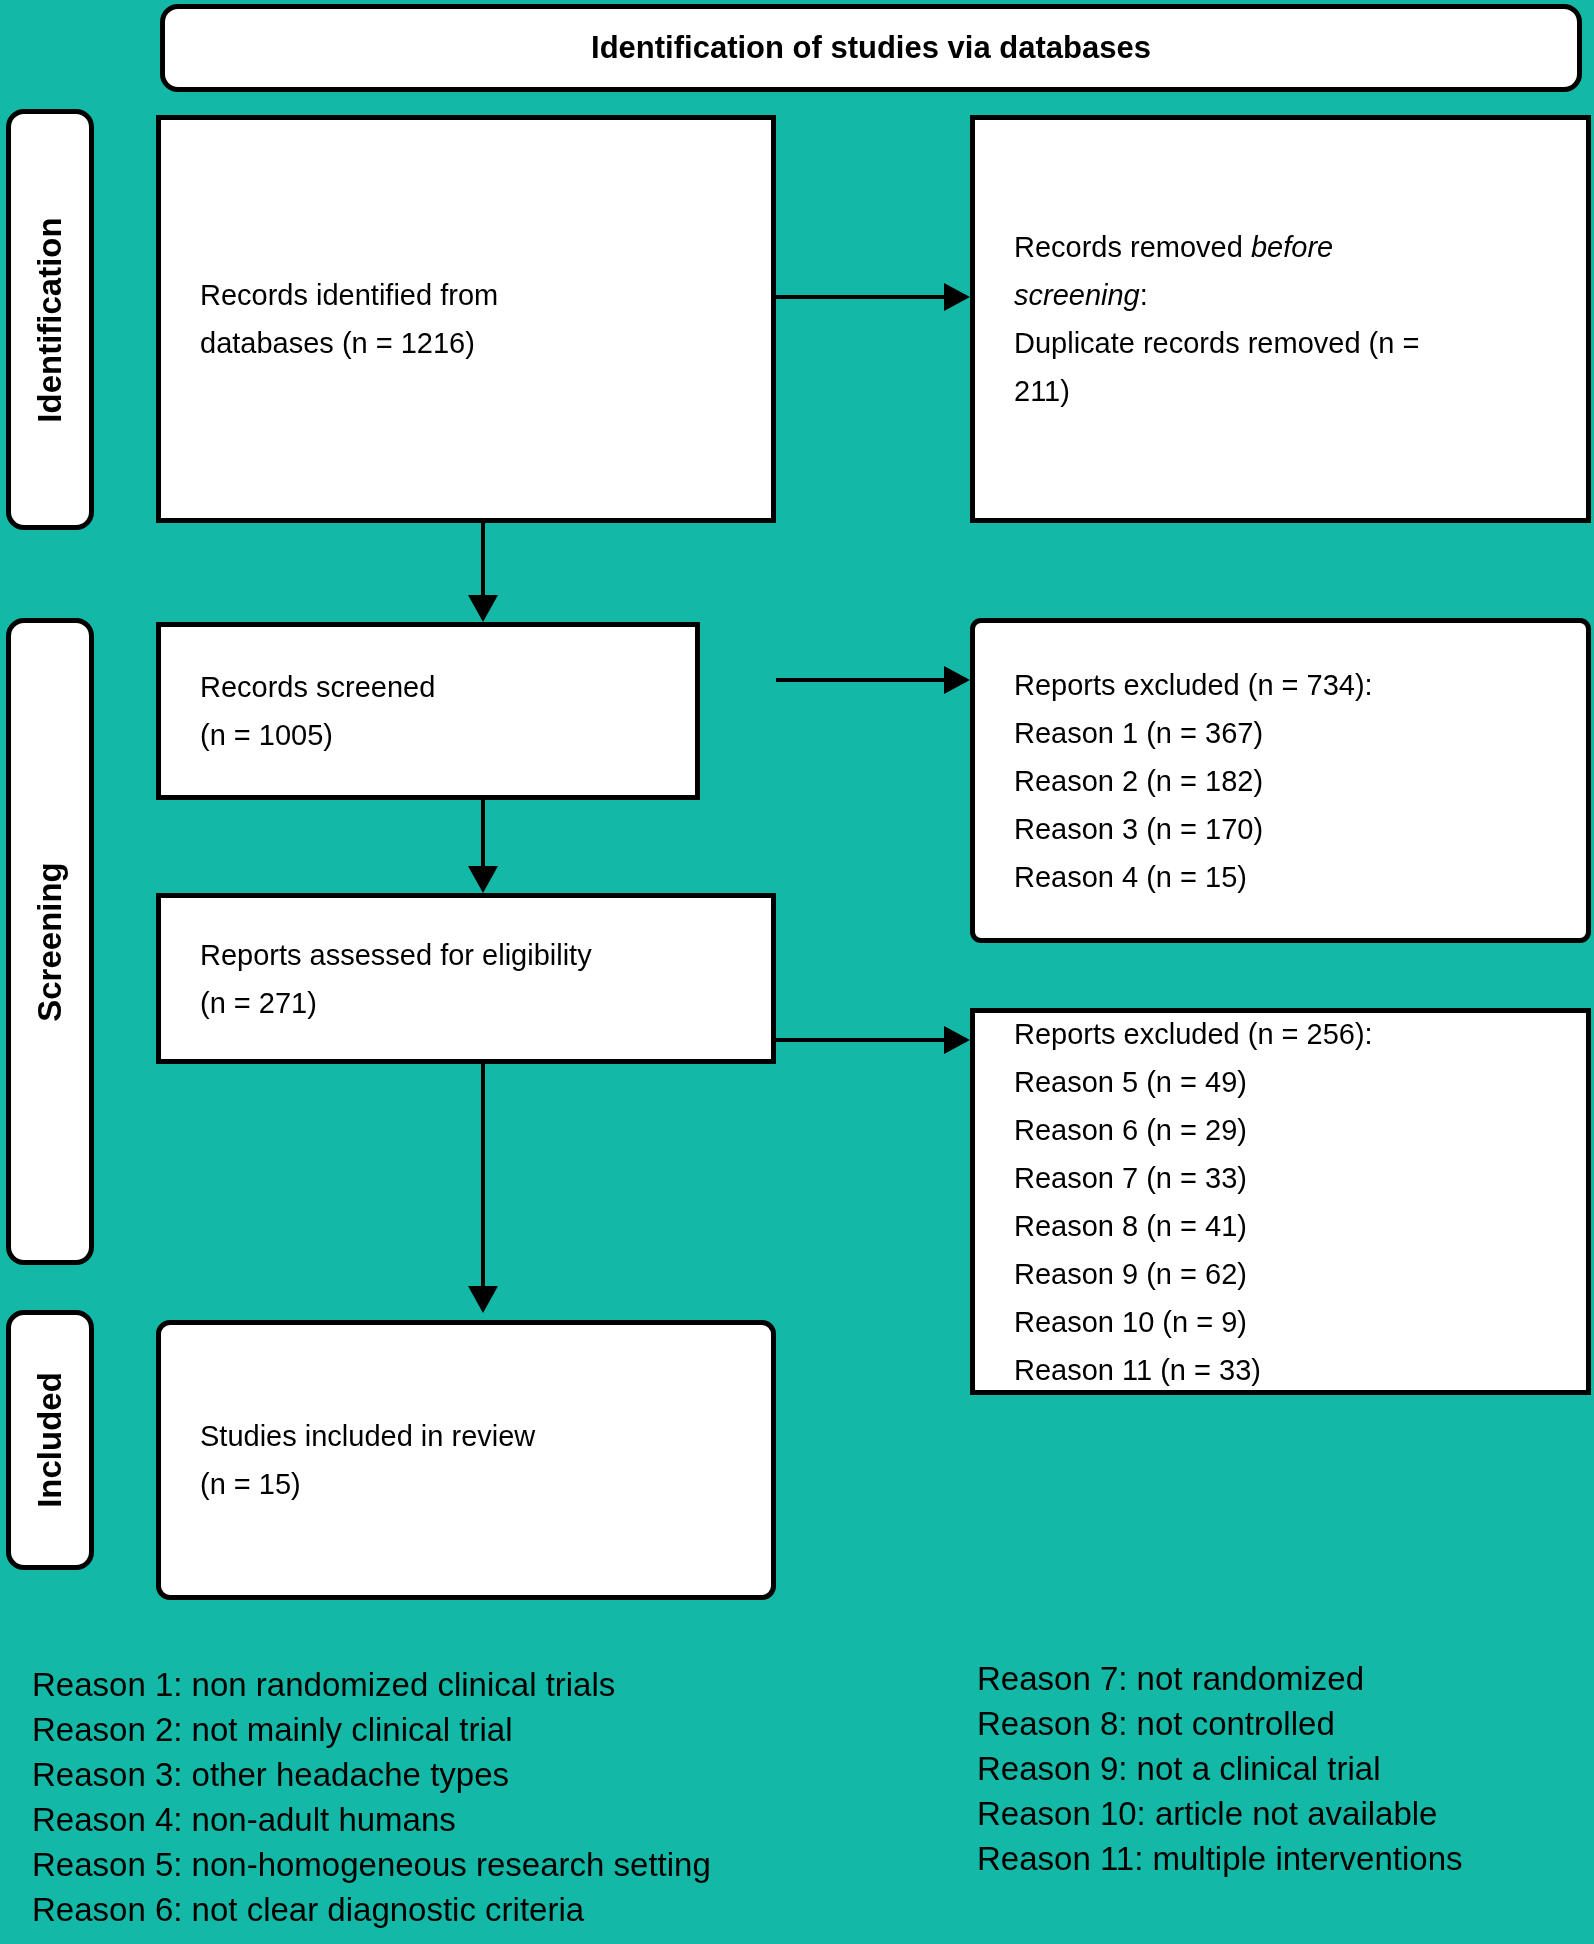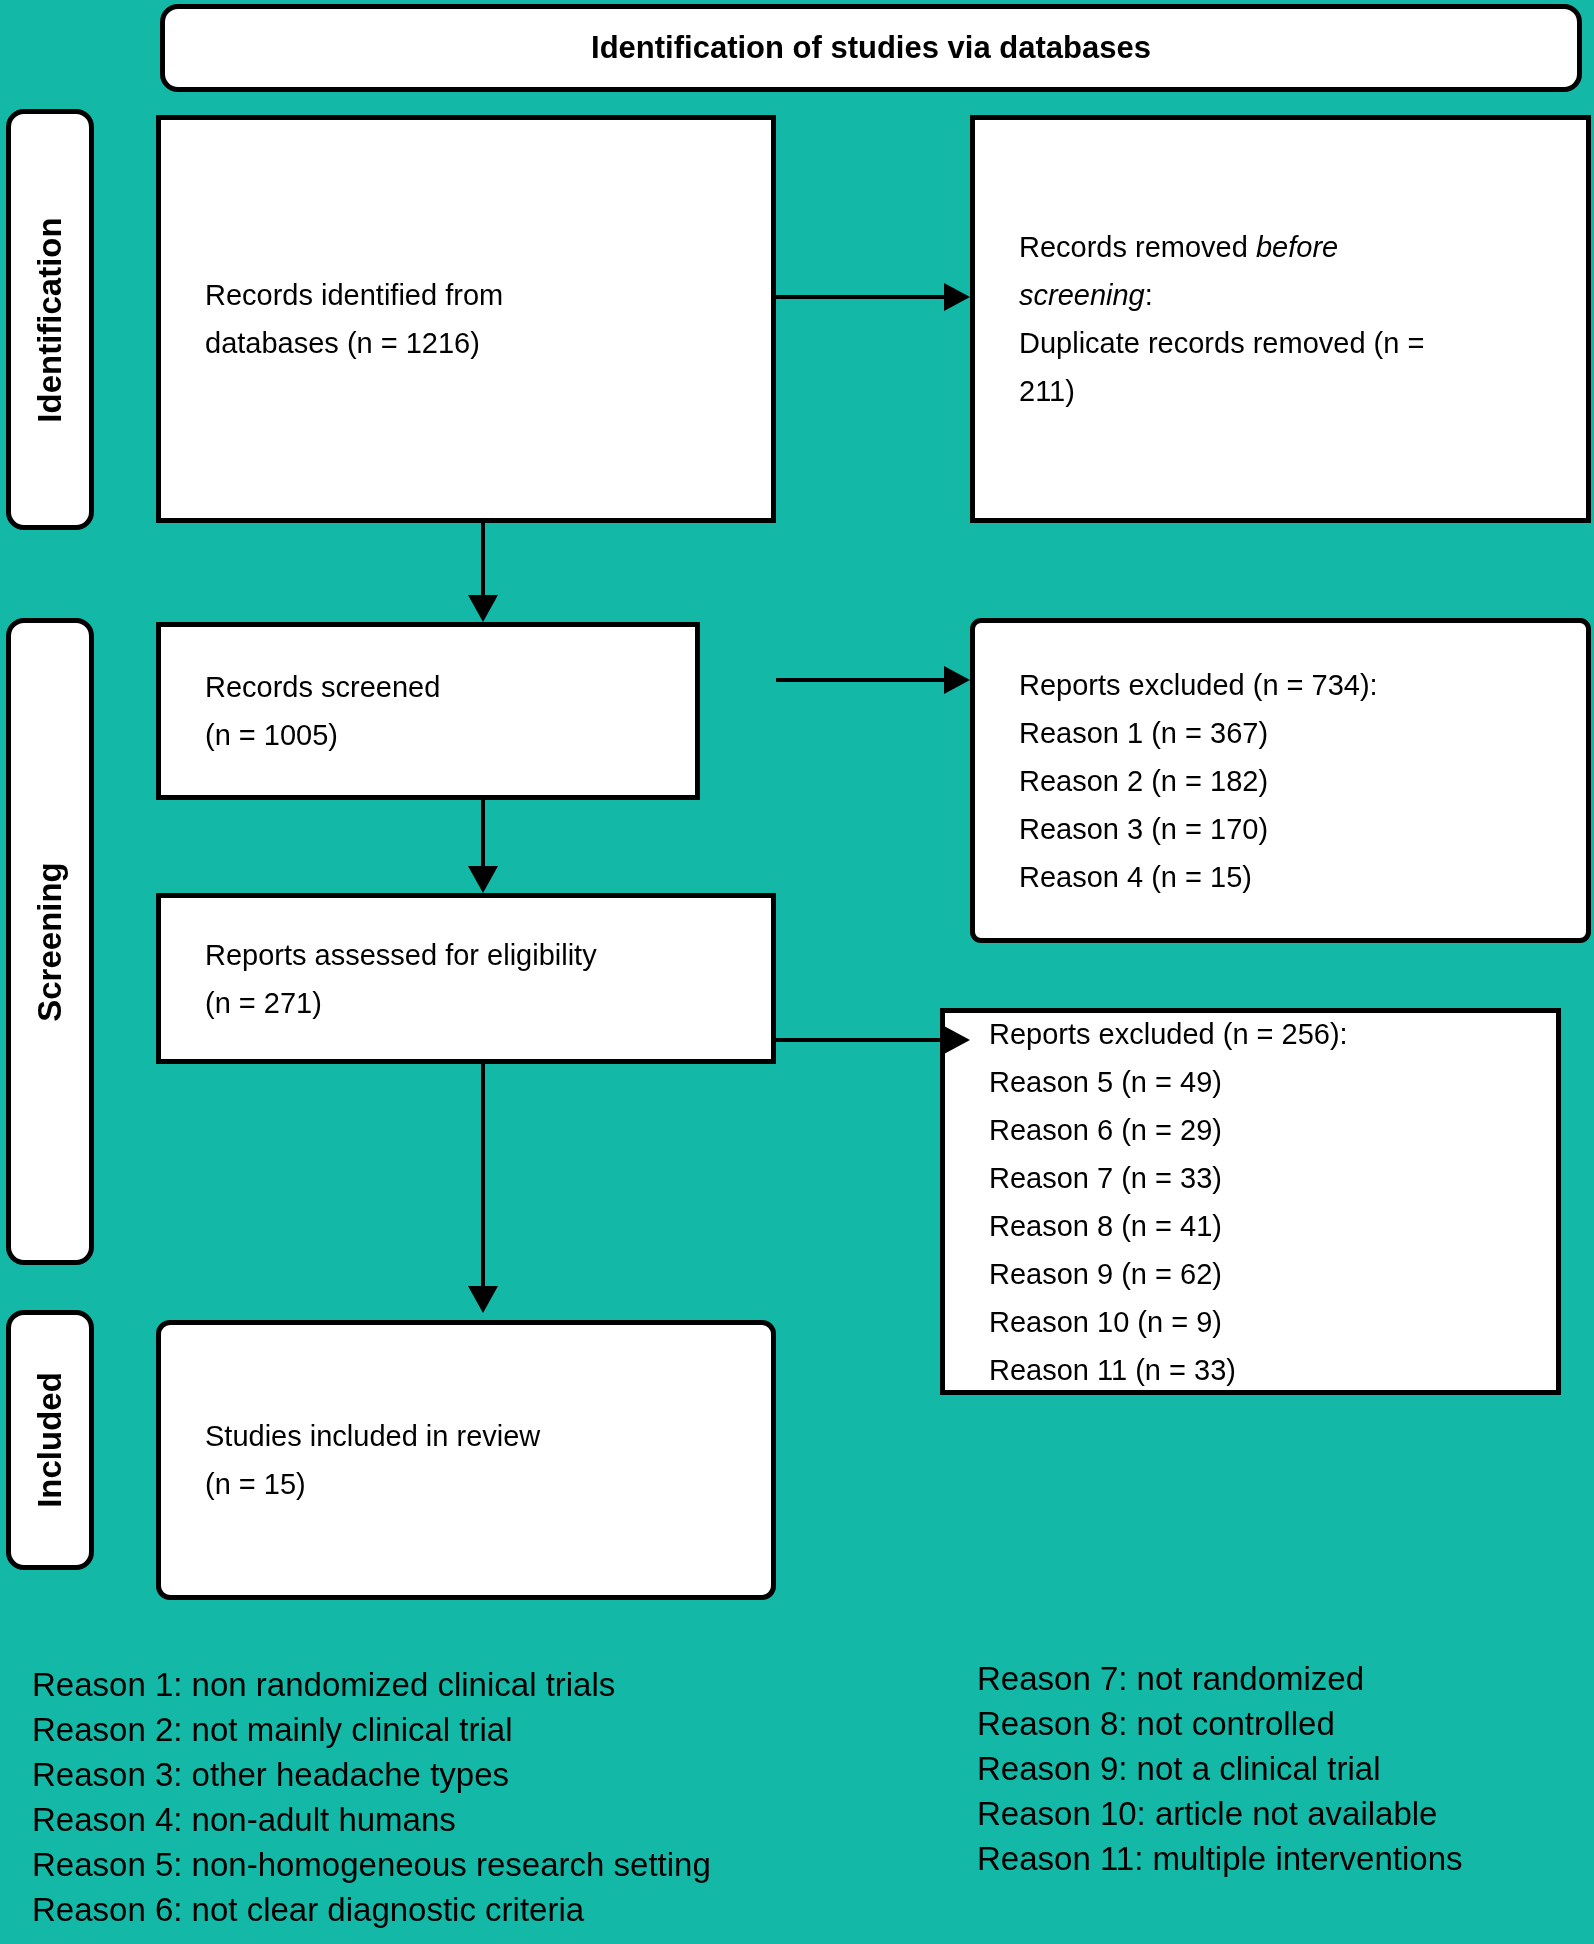--- a/index.html
+++ b/index.html
@@ -14,21 +14,21 @@
     position:absolute;
     box-sizing:border-box;
     border:5px solid #000;
     background:#fff;
     display:flex;
     flex-direction:column;
     justify-content:center;
     font-size:29px;
     line-height:48px;
   }
-  .box .pad{padding-left:31px;padding-right:10px;margin-left:13px;}
+  .box .pad{padding-left:39px;padding-right:10px;}
   .titlebox{
     position:absolute;
     box-sizing:border-box;
     border:5px solid #000;
     border-radius:18px;
     background:#fff;
     display:flex;align-items:center;justify-content:center;
     font-size:31px;font-weight:bold;
   }
   .sidebox{
@@ -116,21 +116,21 @@
   </div>
 
   <div class="box" style="left:970px;top:618px;width:621px;height:325px;border-radius:11px;">
     <div class="pad">Reports excluded (n = 734):</div>
     <div class="pad">Reason 1 (n = 367)</div>
     <div class="pad">Reason 2 (n = 182)</div>
     <div class="pad">Reason 3 (n = 170)</div>
     <div class="pad">Reason 4 (n = 15)</div>
   </div>
 
-  <div class="box" style="left:940px;top:1008px;width:621px;height:387px;">
+  <div class="box" style="left:970px;top:1008px;width:621px;height:387px;">
     <div class="pad">Reports excluded (n = 256):</div>
     <div class="pad">Reason 5 (n = 49)</div>
     <div class="pad">Reason 6 (n = 29)</div>
     <div class="pad">Reason 7 (n = 33)</div>
     <div class="pad">Reason 8 (n = 41)</div>
     <div class="pad">Reason 9 (n = 62)</div>
     <div class="pad">Reason 10 (n = 9)</div>
     <div class="pad">Reason 11 (n = 33)</div>
   </div>
 

